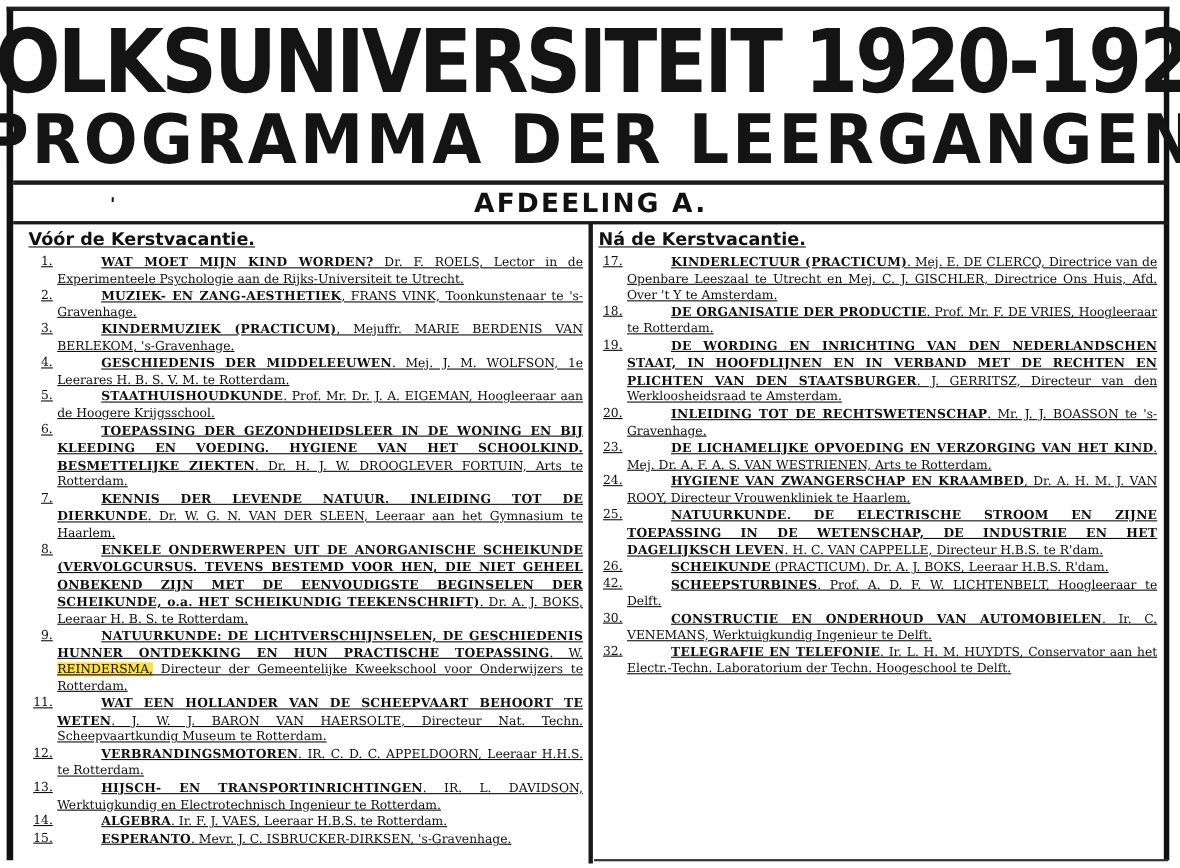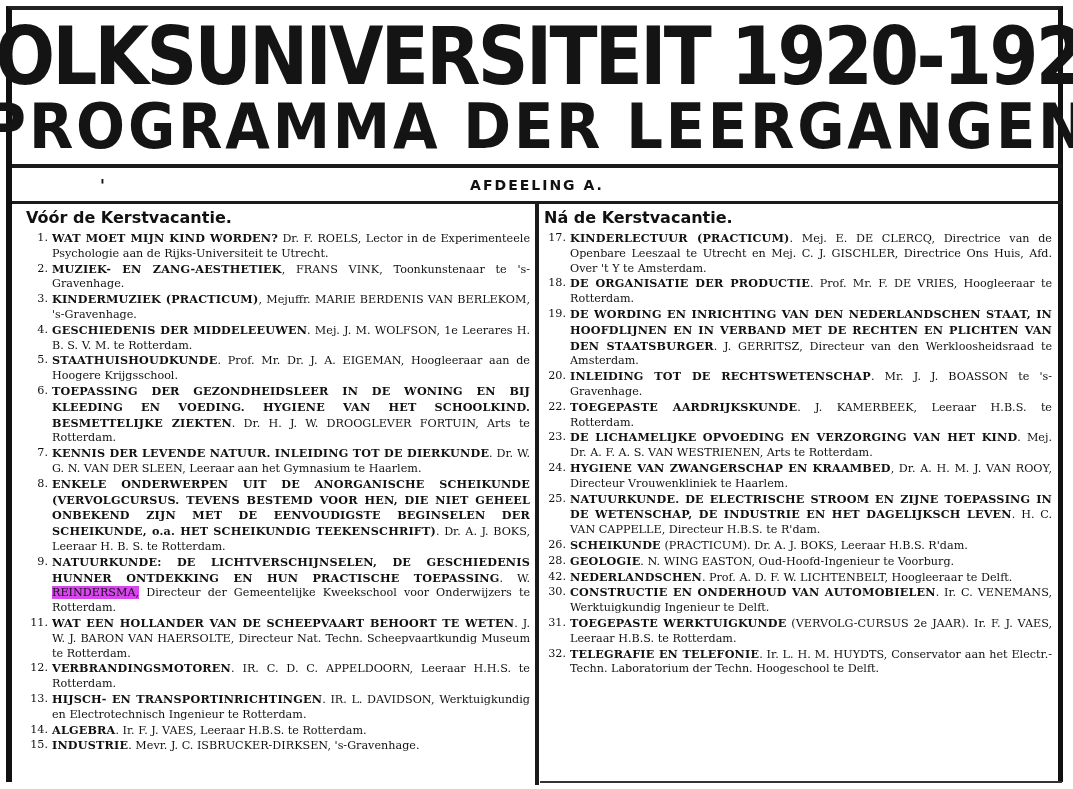--- a/index.html
+++ b/index.html
@@ -1,33 +1,33 @@
 <!DOCTYPE html>
 <html><head>
 <meta charset="utf-8">
 <style>
   html, body { margin: 0; padding: 0; background: #ffffff; }
   body { width: 1073px; height: 789px; overflow: hidden; position: relative; font-family: "DejaVu Serif", serif; color: #111; }
   .frame { position: absolute; left: 6px; top: 6px; width: 1057px; height: 776px; border-left: 6px solid #111; border-right: 5px solid #111; border-top: 4px solid #222; box-sizing: border-box; }
   .title1 { position: absolute; left: 14px; top: 16px; width: 1045px; height: 82px; display: flex; align-items: center; justify-content: center; font-family: "DejaVu Sans", sans-serif; font-weight: 900; font-size: 80px; line-height: 80px; letter-spacing: -3px; transform: scaleX(0.88); transform-origin: center; white-space: nowrap; color: #141414; }
   .title2 { position: absolute; left: 14px; top: 93px; width: 1045px; height: 68px; display: flex; align-items: center; justify-content: center; font-family: "DejaVu Sans", sans-serif; font-weight: bold; font-size: 62px; line-height: 62px; letter-spacing: 3px; transform: scaleX(0.93); white-space: nowrap; color: #141414; }
   .rule-top { position: absolute; left: 12px; top: 164px; width: 1050px; height: 4px; background: #1a1a1a; }
-  .section { position: absolute; left: 12px; top: 168px; width: 1050px; height: 34px; display: flex; align-items: center; justify-content: center; font-family: "DejaVu Sans", sans-serif; font-weight: bold; font-size: 14px; letter-spacing: 2px; }
+  .section { position: absolute; left: 12px; top: 168px; width: 1050px; height: 34px; display: flex; align-items: center; justify-content: center; font-family: "DejaVu Sans", sans-serif; font-weight: bold; font-size: 24px; letter-spacing: 2px; }
   .tick { position: absolute; left: 100px; top: 176px; font-size: 16px; font-weight: bold; }
   .rule-mid { position: absolute; left: 12px; top: 201px; width: 1050px; height: 3px; background: #1a1a1a; }
   .divider { position: absolute; left: 535px; top: 203px; width: 4px; height: 582px; background: #1a1a1a; }
-  .col { position: absolute; top: 208px; }
+  .col { position: absolute; top: 208px; text-decoration: underline; }
   .col.left { left: 24px; width: 506px; }
   .col.right { left: 542px; width: 510px; }
   .col-head { font-family: "DejaVu Sans", sans-serif; font-weight: bold; font-size: 16px; margin: 0 0 3px 2px; height: 20px; line-height: 20px; }
   .item { display: flex; font-size: 11.2px; line-height: 14.8px; }
   .num { width: 28px; flex: 0 0 28px; text-align: right; padding-right: 4px; box-sizing: border-box; }
   .body { flex: 1; text-align: justify; }
-  .b { font-weight: bold; letter-spacing: 0.2px; }
-  .hl { background: #d946ef; }
+  .b { font-weight: bold; letter-spacing: 0.2px; margin-left: 40px; }
+  .hl { background: #fde047; }
   .bottom-rule { position: absolute; left: 540px; top: 781px; width: 522px; height: 2px; background: #333; }
 </style>
 </head>
 <body>
 
 <div class="frame"></div>
 <div class="title1">VOLKSUNIVERSITEIT 1920-1921</div>
 <div class="title2">PROGRAMMA DER LEERGANGEN</div>
 <div class="rule-top"></div>
 <div class="tick">'</div>
@@ -85,21 +85,21 @@
       <div class="item">
         <span class="num">13.</span>
         <span class="body"><span class="b">HIJSCH- EN TRANSPORTINRICHTINGEN</span><span>. IR. L. DAVIDSON, Werktuigkundig en Electrotechnisch Ingenieur te Rotterdam.</span></span>
       </div>
       <div class="item">
         <span class="num">14.</span>
         <span class="body"><span class="b">ALGEBRA</span><span>. Ir. F. J. VAES, Leeraar H.B.S. te Rotterdam.</span></span>
       </div>
       <div class="item">
         <span class="num">15.</span>
-        <span class="body"><span class="b">INDUSTRIE</span><span>. Mevr. J. C. ISBRUCKER-DIRKSEN, 's-Gravenhage.</span></span>
+        <span class="body"><span class="b">ESPERANTO</span><span>. Mevr. J. C. ISBRUCKER-DIRKSEN, 's-Gravenhage.</span></span>
       </div>
     </div>
 </div>
 
 <div class="col right">
   <div class="col-head">Ná de Kerstvacantie.</div>
   <div id="right-items">
       <div class="item">
         <span class="num">17.</span>
         <span class="body"><span class="b">KINDERLECTUUR (PRACTICUM)</span><span>. Mej. E. DE CLERCQ, Directrice van de Openbare Leeszaal te Utrecht en Mej. C. J. GISCHLER, Directrice Ons Huis, Afd. Over 't Y te Amsterdam.</span></span>
@@ -110,54 +110,42 @@
       </div>
       <div class="item">
         <span class="num">19.</span>
         <span class="body"><span class="b">DE WORDING EN INRICHTING VAN DEN NEDERLANDSCHEN STAAT, IN HOOFDLIJNEN EN IN VERBAND MET DE RECHTEN EN PLICHTEN VAN DEN STAATSBURGER</span><span>. J. GERRITSZ, Directeur van den Werkloosheidsraad te Amsterdam.</span></span>
       </div>
       <div class="item">
         <span class="num">20.</span>
         <span class="body"><span class="b">INLEIDING TOT DE RECHTSWETENSCHAP</span><span>. Mr. J. J. BOASSON te 's-Gravenhage.</span></span>
       </div>
       <div class="item">
-        <span class="num">22.</span>
-        <span class="body"><span class="b">TOEGEPASTE AARDRIJKSKUNDE</span><span>. J. KAMERBEEK, Leeraar H.B.S. te Rotterdam.</span></span>
-      </div>
-      <div class="item">
         <span class="num">23.</span>
         <span class="body"><span class="b">DE LICHAMELIJKE OPVOEDING EN VERZORGING VAN HET KIND</span><span>. Mej. Dr. A. F. A. S. VAN WESTRIENEN, Arts te Rotterdam.</span></span>
       </div>
       <div class="item">
         <span class="num">24.</span>
         <span class="body"><span class="b">HYGIENE VAN ZWANGERSCHAP EN KRAAMBED</span><span>, Dr. A. H. M. J. VAN ROOY, Directeur Vrouwenkliniek te Haarlem.</span></span>
       </div>
       <div class="item">
         <span class="num">25.</span>
         <span class="body"><span class="b">NATUURKUNDE. DE ELECTRISCHE STROOM EN ZIJNE TOEPASSING IN DE WETENSCHAP, DE INDUSTRIE EN HET DAGELIJKSCH LEVEN</span><span>. H. C. VAN CAPPELLE, Directeur H.B.S. te R'dam.</span></span>
       </div>
       <div class="item">
         <span class="num">26.</span>
         <span class="body"><span class="b">SCHEIKUNDE</span><span> (PRACTICUM). Dr. A. J. BOKS, Leeraar H.B.S. R'dam.</span></span>
       </div>
       <div class="item">
-        <span class="num">28.</span>
-        <span class="body"><span class="b">GEOLOGIE</span><span>. N. WING EASTON, Oud-Hoofd-Ingenieur te Voorburg.</span></span>
-      </div>
-      <div class="item">
         <span class="num">42.</span>
-        <span class="body"><span class="b">NEDERLANDSCHEN</span><span>. Prof. A. D. F. W. LICHTENBELT, Hoogleeraar te Delft.</span></span>
+        <span class="body"><span class="b">SCHEEPSTURBINES</span><span>. Prof. A. D. F. W. LICHTENBELT, Hoogleeraar te Delft.</span></span>
       </div>
       <div class="item">
         <span class="num">30.</span>
         <span class="body"><span class="b">CONSTRUCTIE EN ONDERHOUD VAN AUTOMOBIELEN</span><span>. Ir. C. VENEMANS, Werktuigkundig Ingenieur te Delft.</span></span>
-      </div>
-      <div class="item">
-        <span class="num">31.</span>
-        <span class="body"><span class="b">TOEGEPASTE WERKTUIGKUNDE</span><span> (VERVOLG-CURSUS 2e JAAR). Ir. F. J. VAES, Leeraar H.B.S. te Rotterdam.</span></span>
       </div>
       <div class="item">
         <span class="num">32.</span>
         <span class="body"><span class="b">TELEGRAFIE EN TELEFONIE</span><span>. Ir. L. H. M. HUYDTS, Conservator aan het Electr.-Techn. Laboratorium der Techn. Hoogeschool te Delft.</span></span>
       </div>
     </div>
 </div>
 
 <div class="bottom-rule"></div>
 

